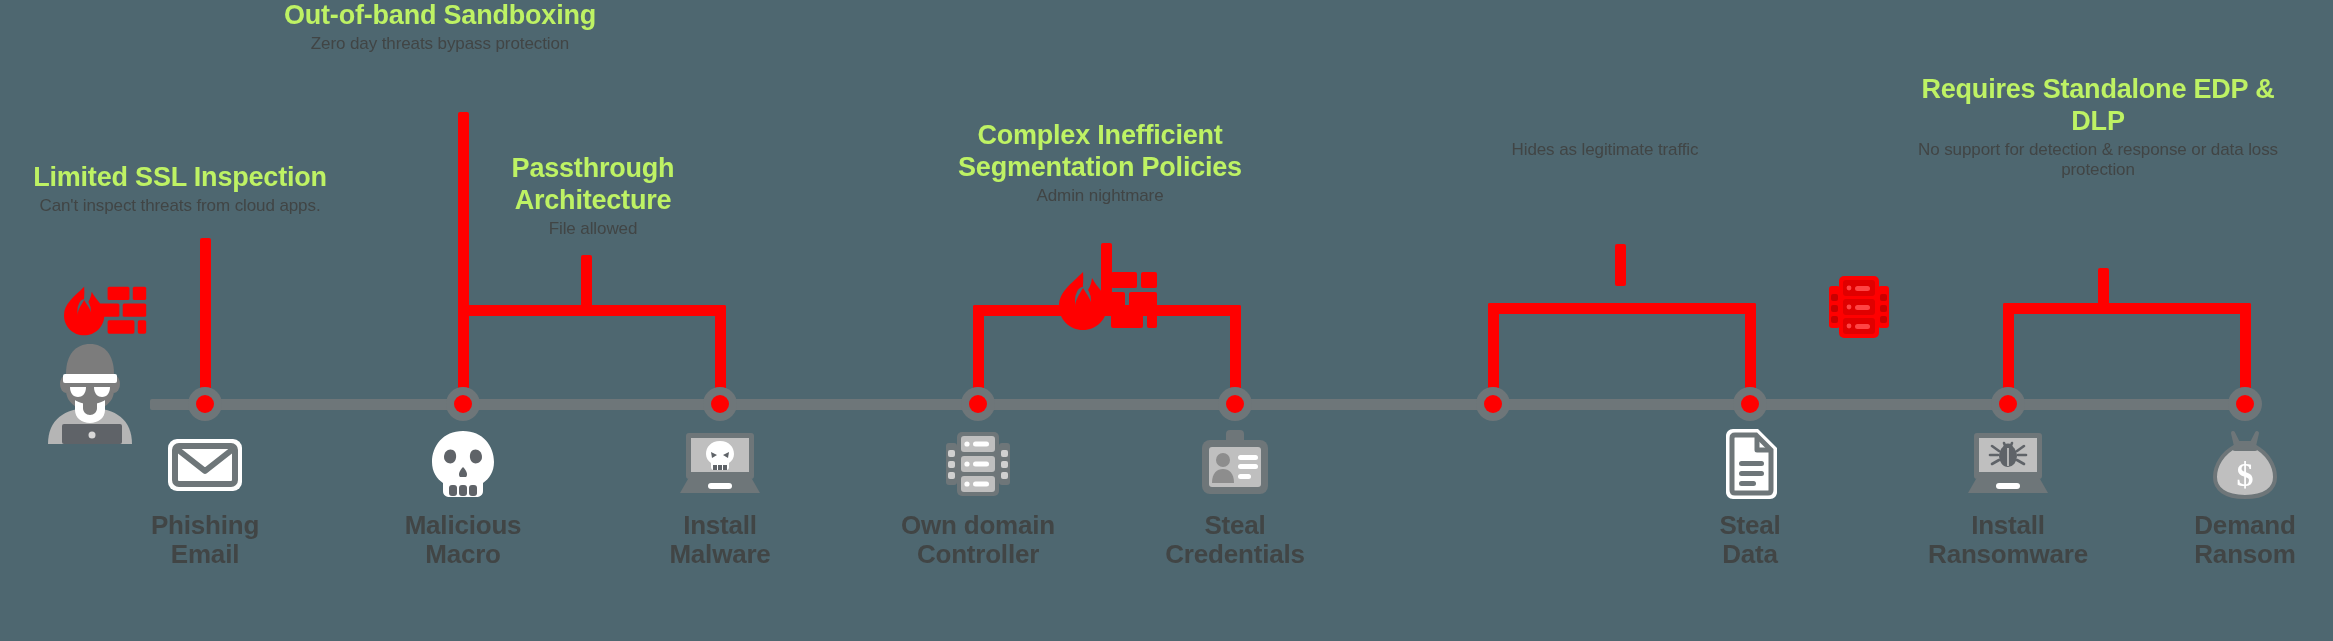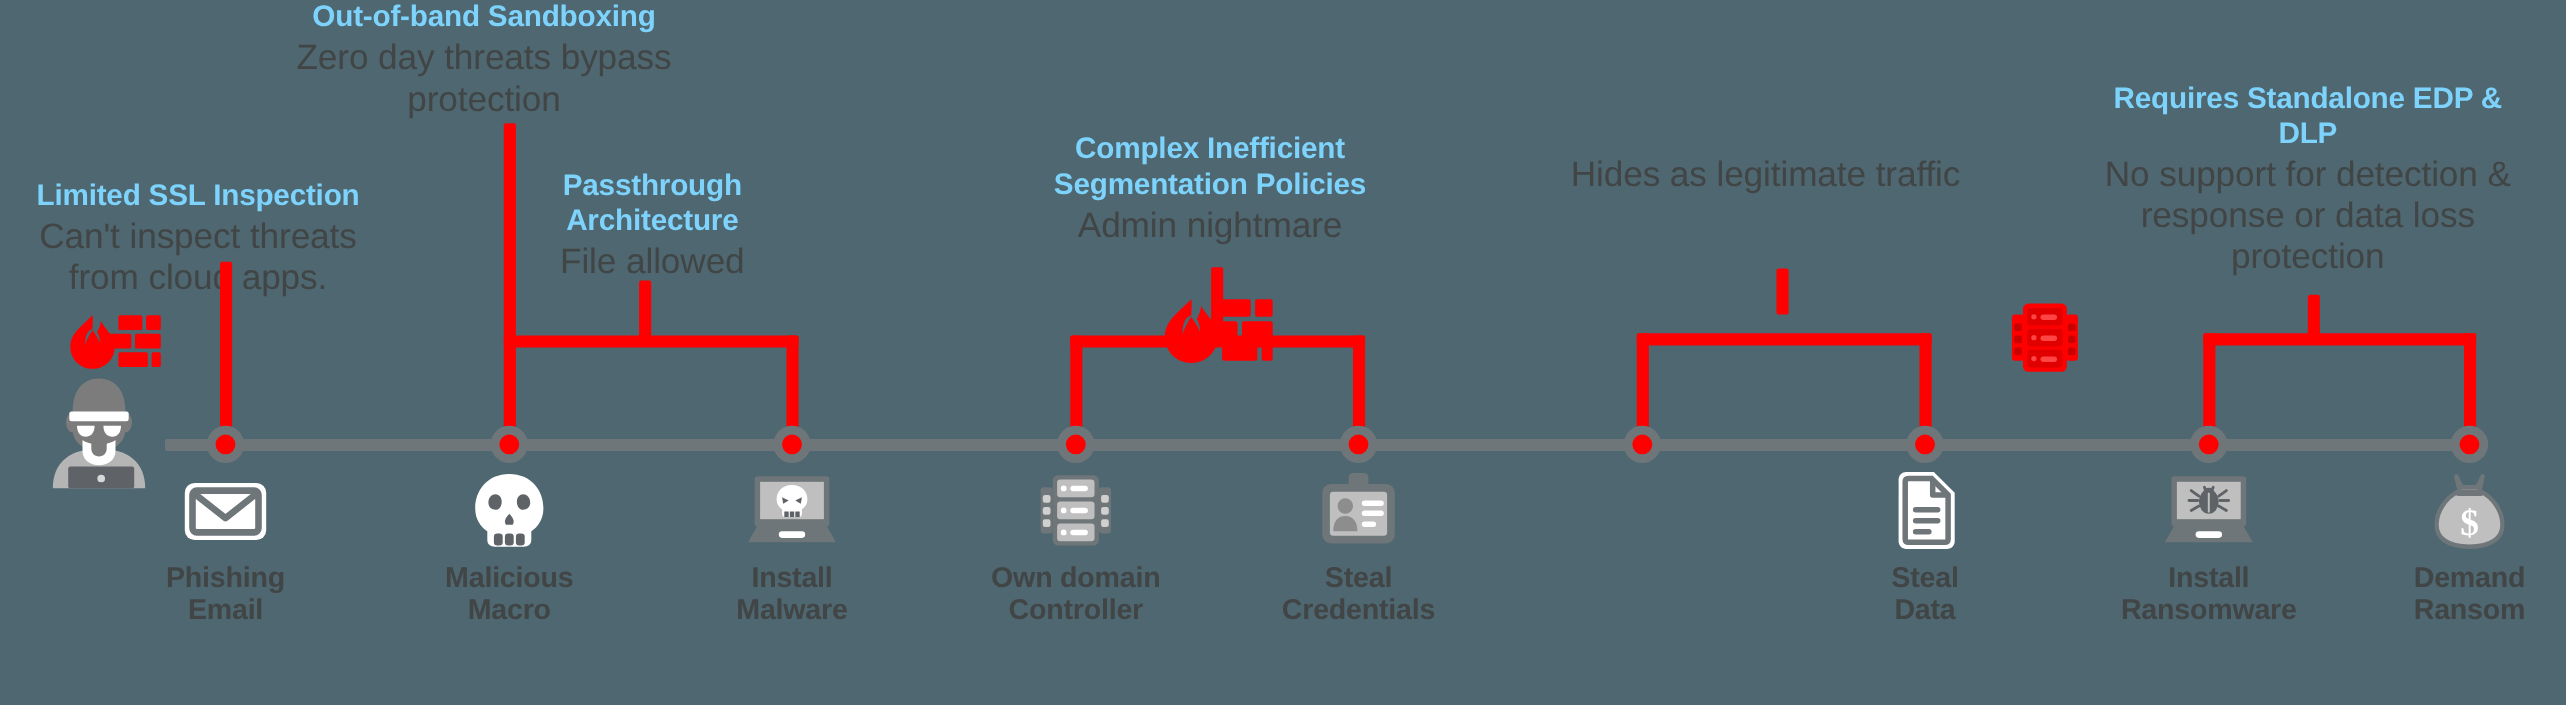--- a/index.html
+++ b/index.html
@@ -8,25 +8,25 @@
     background:#4e6770;
     font-family:"Liberation Sans", sans-serif;
     overflow:hidden;
     position:relative;
   }
   .stage{position:absolute;left:0;top:0;width:2333px;height:641px;}
 
   
   .anno{position:absolute;text-align:center;line-height:1.18;}
   .anno .ttl{
-    color:#7dd3fc;font-weight:bold;font-size:27px;letter-spacing:-0.2px;
+    color:#bef264;font-weight:bold;font-size:27px;letter-spacing:-0.2px;
     display:block;margin:0 0 2px 0;
   }
   .anno .sub{
-    color:#414545;font-size:32px;display:block;letter-spacing:-0.1px;
+    color:#414545;font-size:17px;display:block;letter-spacing:-0.1px;
   }
 
   
   .rl{position:absolute;background:#ff0000;}
   .vline{width:11px;border-radius:2px;}
   .hline{height:11px;border-radius:2px;}
 
   
   .timeline{
     position:absolute;left:150px;top:399px;width:2105px;height:11px;

